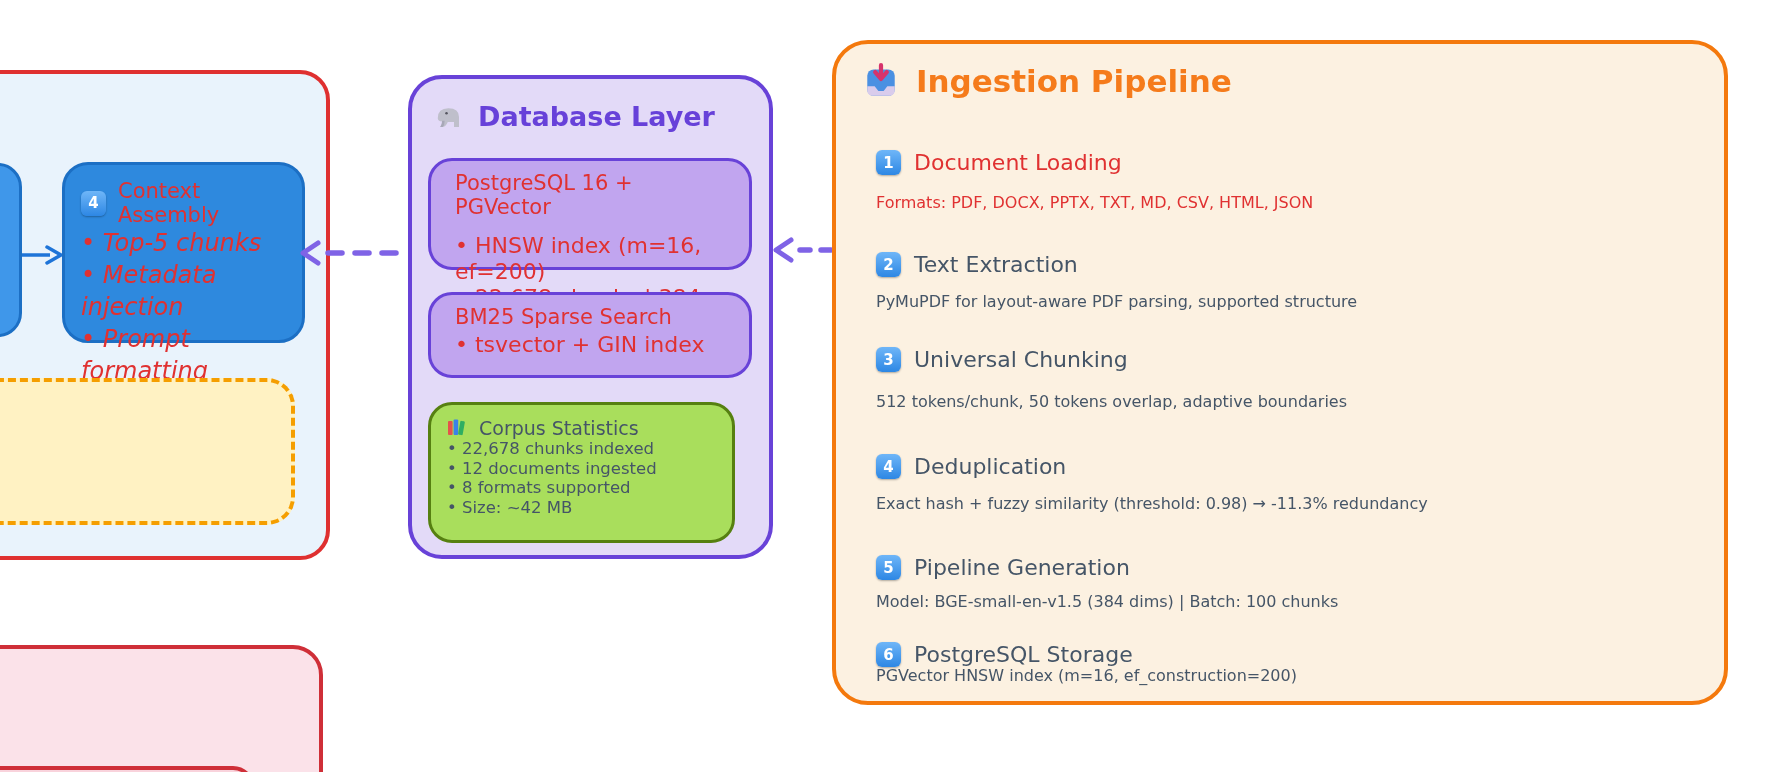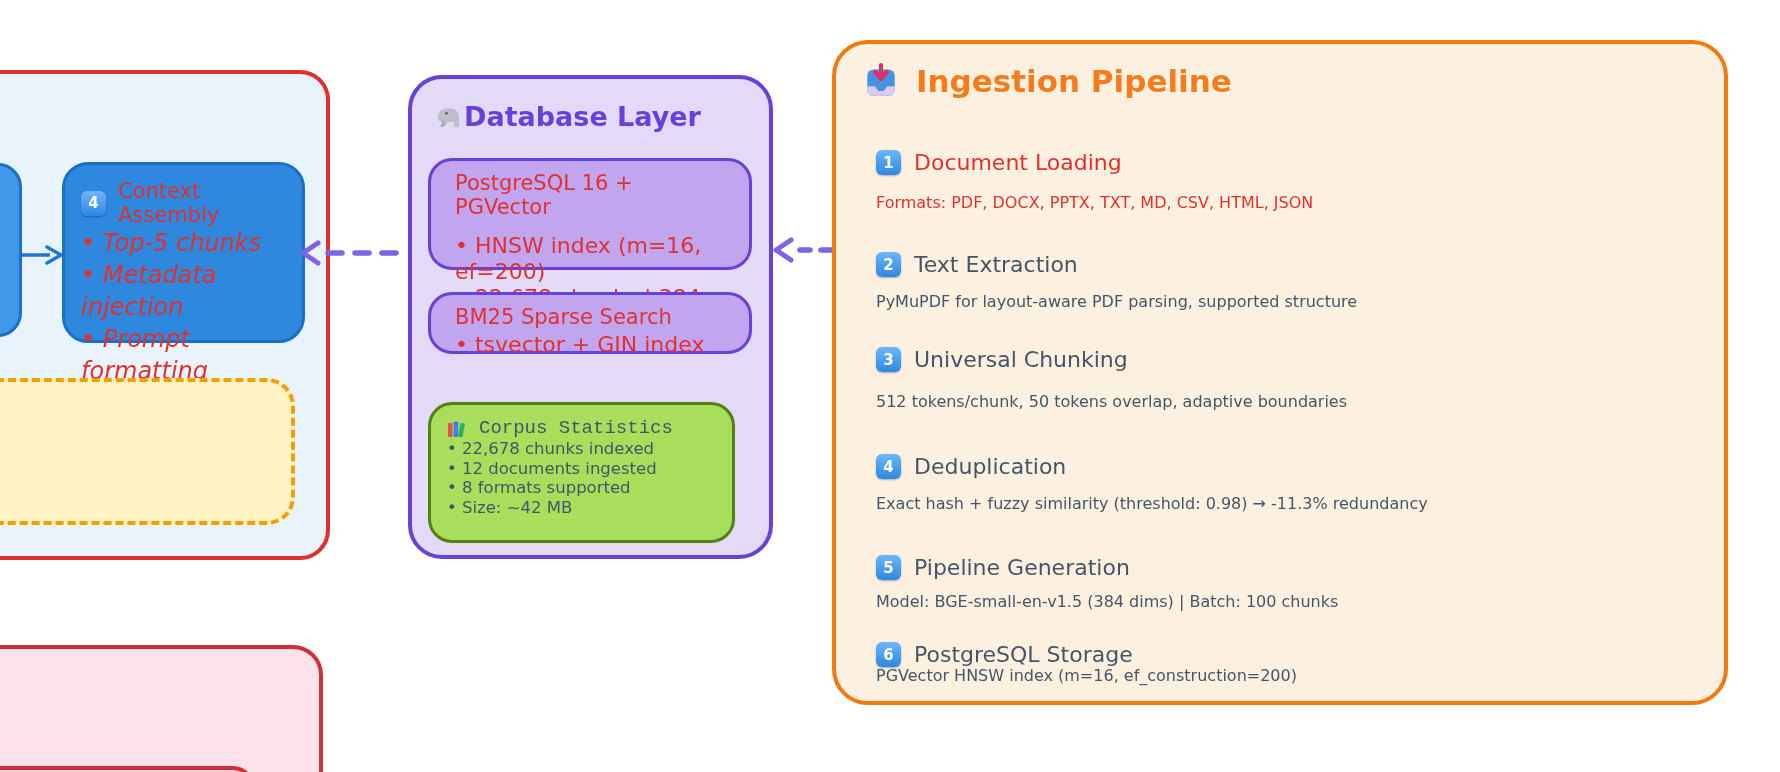--- a/index.html
+++ b/index.html
@@ -26,33 +26,33 @@
 
   
   .box-pink{left:-44px;top:645px;width:367px;height:190px;background:#FBE2E9;
     border:4px solid #CF2F38;border-radius:30px;}
   .node-pink-inner{left:-44px;top:766px;width:299px;height:70px;background:#F9D3DC;
     border:4px solid #CF2F38;border-radius:22px;}
 
   
   .box-database{left:408px;top:75px;width:365px;height:484px;background:#E3DAF8;
     border:4px solid #6842D8;border-radius:34px;}
-  .db-title{left:434px;top:101px;display:flex;align-items:center;
+  .db-title{left:434px;top:101px;display:flex;align-items:center;gap:14px;
     color:#6741D9;font-size:27px;font-weight:700;}
   .node-purple{background:#C1A5EF;border:3px solid #6842D8;border-radius:24px;
     padding:10px 24px;color:#E03131;}
   .node-postgres{left:428px;top:158px;width:324px;height:112px;}
-  .node-bm25{left:428px;top:292px;width:324px;height:62px;}
+  .node-bm25{left:428px;top:292px;width:324px;height:86px;}
   .purple-box-title{font-size:21px;}
   .purple-bullets{font-size:22px;line-height:26px;}
   .node-postgres .purple-bullets{margin-top:14px;}
   .node-bm25 .purple-bullets{margin-top:3px;}
   .node-corpus{left:428px;top:402px;width:307px;height:141px;background:#A9DE5C;
     border:3px solid #568011;border-radius:24px;padding:12px 16px;color:#455567;}
-  .corpus-title{display:flex;align-items:flex-end;gap:12px;font-size:19px;font-family:Liberation Mono, monospace;}
+  .corpus-title{display:flex;align-items:flex-start;gap:12px;font-size:19px;}
   .corpus-bullets{margin-top:13px;font-size:16.5px;line-height:19.5px;}
 
   
   .box-ingestion{left:832px;top:40px;width:896px;height:665px;background:#FCF1E1;
     border:4px solid #F4790D;border-radius:36px;}
   .ing-title{left:862px;top:62px;display:flex;align-items:center;gap:16px;
     color:#F57B1B;font-size:31px;font-weight:700;}
   .step{position:absolute;left:876px;width:845px;height:78px;}
   .step-head{display:flex;align-items:center;gap:13px;font-size:22px;color:#455567;}
   .step-desc{position:absolute;left:0;font-size:16px;color:#455567;white-space:nowrap;}

